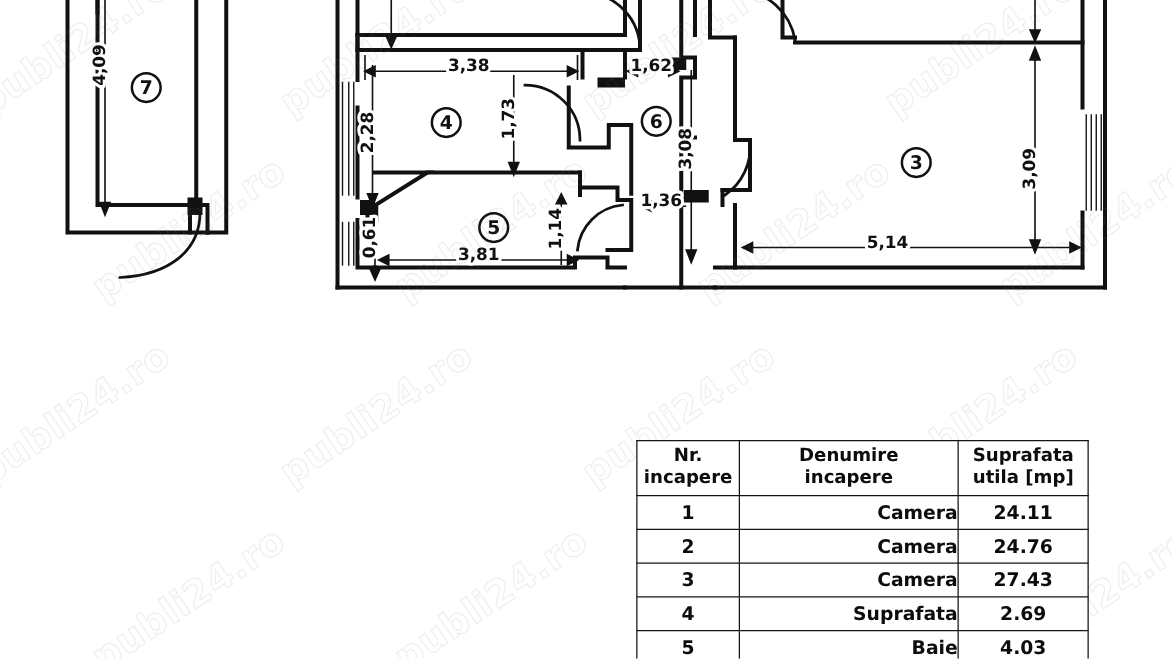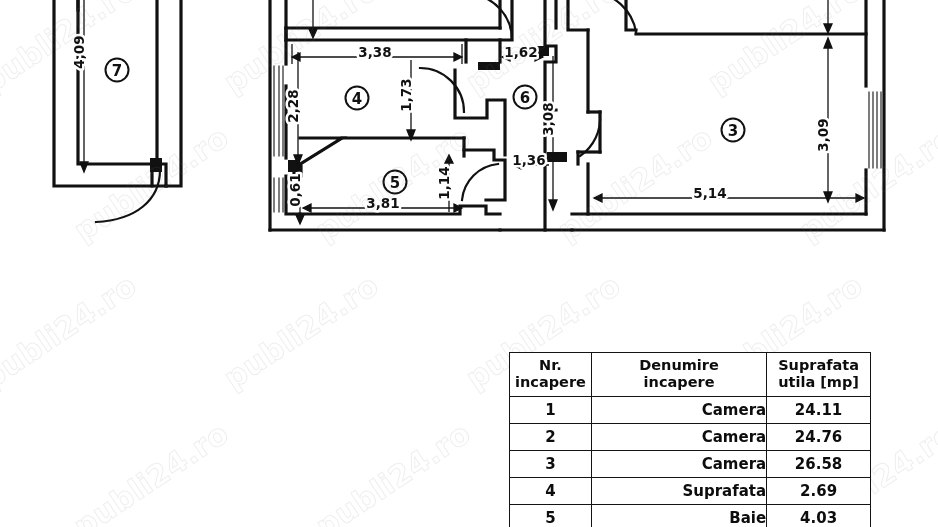--- a/index.html
+++ b/index.html
@@ -323,21 +323,21 @@
           <td class="cell-area">24.11</td>
         </tr>
         <tr>
           <td class="cell-nr">2</td>
           <td class="cell-name">Camera</td>
           <td class="cell-area">24.76</td>
         </tr>
         <tr>
           <td class="cell-nr">3</td>
           <td class="cell-name">Camera</td>
-          <td class="cell-area">26.58</td>
+          <td class="cell-area">27.43</td>
         </tr>
         <tr>
           <td class="cell-nr">4</td>
           <td class="cell-name">Suprafata</td>
           <td class="cell-area">2.69</td>
         </tr>
         <tr>
           <td class="cell-nr">5</td>
           <td class="cell-name">Baie</td>
           <td class="cell-area">4.03</td>

